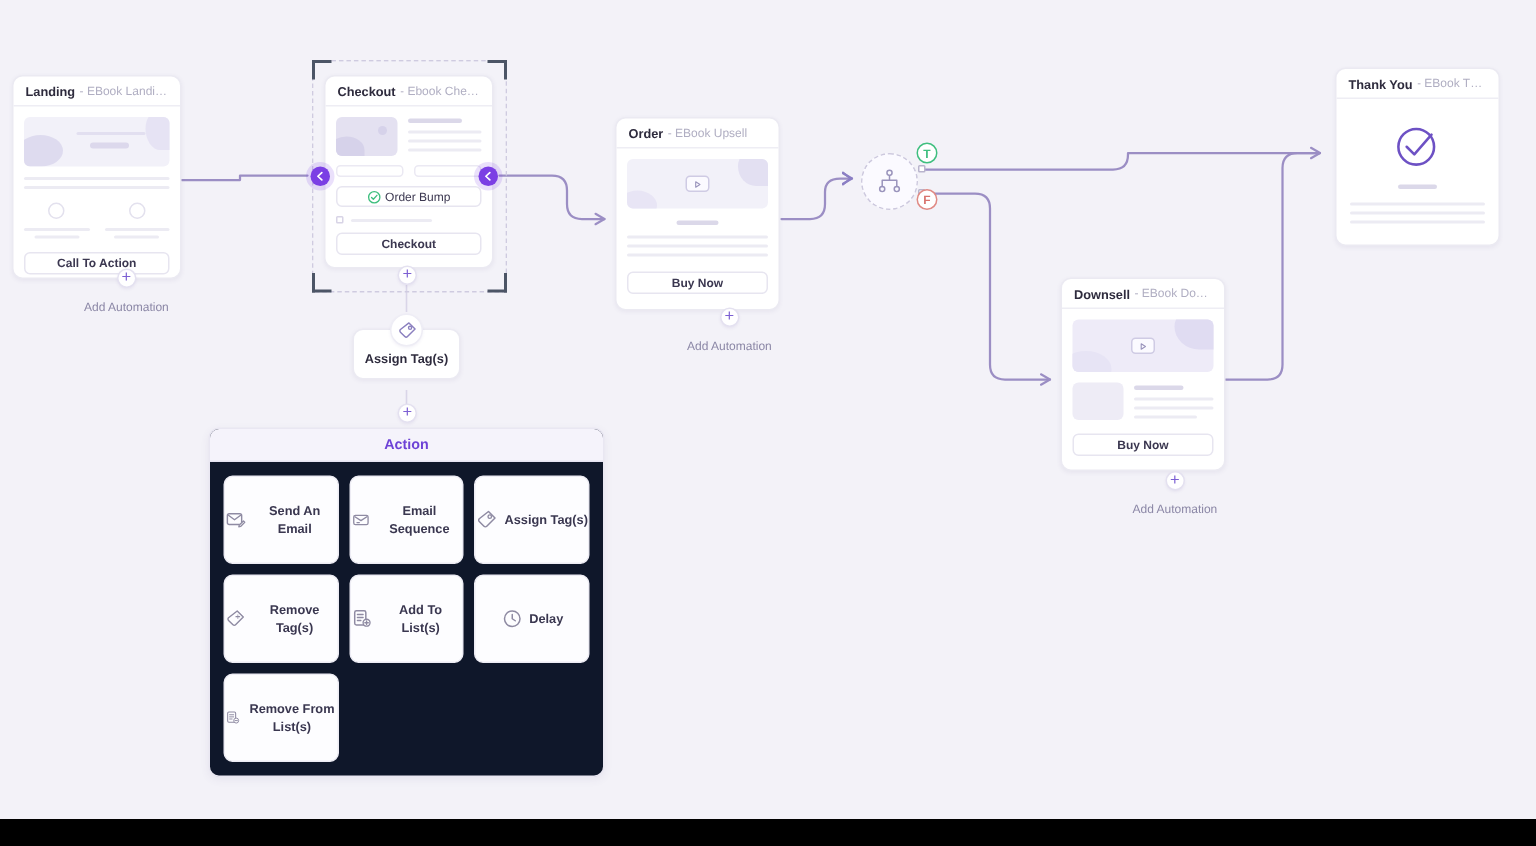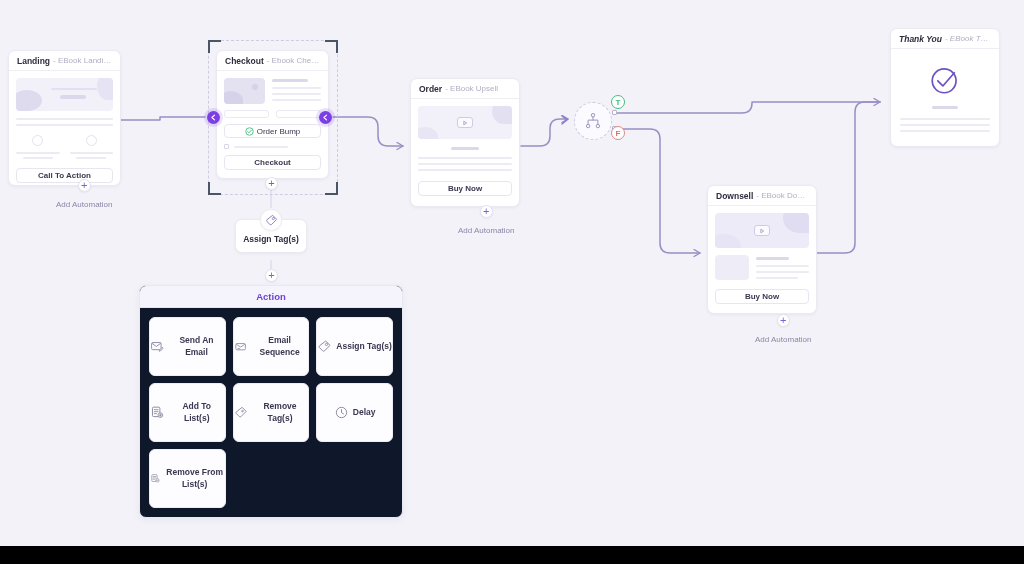--- a/index.html
+++ b/index.html
@@ -360,36 +360,36 @@
         <svg width="15" height="15" viewBox="0 0 18 18">
           <path d="M10.4,2.4 L15.6,7.6 L9,14.2 C8.4,14.8 7.4,14.8 6.8,14.2 L3,10.4
                    C2.4,9.8 2.4,8.8 3,8.2 Z" fill="none" stroke="#8f8ba3" stroke-width="1.2" stroke-linejoin="round"></path>
           <circle cx="11.4" cy="6.5" r="1.4" fill="none" stroke="#8f8ba3" stroke-width="1.1"></circle>
         </svg>
         <span class="ap-item-label">Assign Tag(s)</span>
       </div>
 
       <div class="ap-item">
         <svg width="15" height="15" viewBox="0 0 18 18">
+          <path d="M10.4,2.4 L15.6,7.6 L9,14.2 C8.4,14.8 7.4,14.8 6.8,14.2 L3,10.4
+                   C2.4,9.8 2.4,8.8 3,8.2 Z" fill="none" stroke="#8f8ba3" stroke-width="1.2" stroke-linejoin="round"></path>
+          <path d="M9.4,7.2 L12.4,7.2" stroke="#8f8ba3" stroke-width="1.1" stroke-linecap="round"></path>
+          <path d="M10.9,5.7 L10.9,8.7" stroke="#8f8ba3" stroke-width="1.1" stroke-linecap="round" opacity="0.55"></path>
+        </svg>
+        <span class="ap-item-label">Remove Tag(s)</span>
+      </div>
+
+      <div class="ap-item">
+        <svg width="15" height="15" viewBox="0 0 18 18">
           <rect x="3" y="2.5" width="9" height="11.5" rx="1.4" fill="none" stroke="#8f8ba3" stroke-width="1.2"></rect>
           <path d="M5.2,5.6 L9.8,5.6 M5.2,8 L9.8,8 M5.2,10.4 L8,10.4" stroke="#8f8ba3" stroke-width="1.1" stroke-linecap="round"></path>
           <circle cx="12.6" cy="12.2" r="2.8" fill="#fff" stroke="#8f8ba3" stroke-width="1.1"></circle>
           <path d="M12.6,10.8 L12.6,13.6 M11.2,12.2 L14,12.2" stroke="#8f8ba3" stroke-width="1.1" stroke-linecap="round"></path>
         </svg>
         <span class="ap-item-label">Add To List(s)</span>
-      </div>
-
-      <div class="ap-item">
-        <svg width="15" height="15" viewBox="0 0 18 18">
-          <path d="M10.4,2.4 L15.6,7.6 L9,14.2 C8.4,14.8 7.4,14.8 6.8,14.2 L3,10.4
-                   C2.4,9.8 2.4,8.8 3,8.2 Z" fill="none" stroke="#8f8ba3" stroke-width="1.2" stroke-linejoin="round"></path>
-          <path d="M9.4,7.2 L12.4,7.2" stroke="#8f8ba3" stroke-width="1.1" stroke-linecap="round"></path>
-          <path d="M10.9,5.7 L10.9,8.7" stroke="#8f8ba3" stroke-width="1.1" stroke-linecap="round" opacity="0.55"></path>
-        </svg>
-        <span class="ap-item-label">Remove Tag(s)</span>
       </div>
 
       <div class="ap-item">
         <svg width="15" height="15" viewBox="0 0 18 18">
           <circle cx="9" cy="9" r="6.2" fill="none" stroke="#8f8ba3" stroke-width="1.2"></circle>
           <path d="M9,5.6 L9,9 L11.4,10.6" fill="none" stroke="#8f8ba3" stroke-width="1.2" stroke-linecap="round" stroke-linejoin="round"></path>
         </svg>
         <span class="ap-item-label">Delay</span>
       </div>
 
@@ -480,21 +480,21 @@
       <div class="btn-skel" style="margin-top:9px; height:15px;">
         <span>Buy Now</span>
       </div>
     </div>
   </div>
   <div class="plus-wrap" style="left:755px; top:314px;">
     <div class="plus">+</div>
     <div class="addauto">Add Automation</div>
   </div>
 
-  <div class="pcard" style="left:890px; top:28px; width:110px; height:119px;font-style:italic;">
+  <div class="pcard" style="left:890px; top:45px; width:110px; height:119px;">
     <div class="pcard-head">
       <span class="ptitle">Thank You</span>
       <span class="psub">- EBook Thank Y...</span>
     </div>
     <div class="pbody" style="padding:14px 9px;">
       <div style="display:flex; justify-content:center;">
         <svg width="34" height="34" viewBox="0 0 40 40">
           <circle cx="19" cy="21" r="14" fill="none" stroke="#6d51c4" stroke-width="2"></circle>
           <path d="M11.5,21 L17.5,27 L31,11.5" fill="none" stroke="#6d51c4" stroke-width="2" stroke-linecap="round" stroke-linejoin="round"></path>
         </svg>

